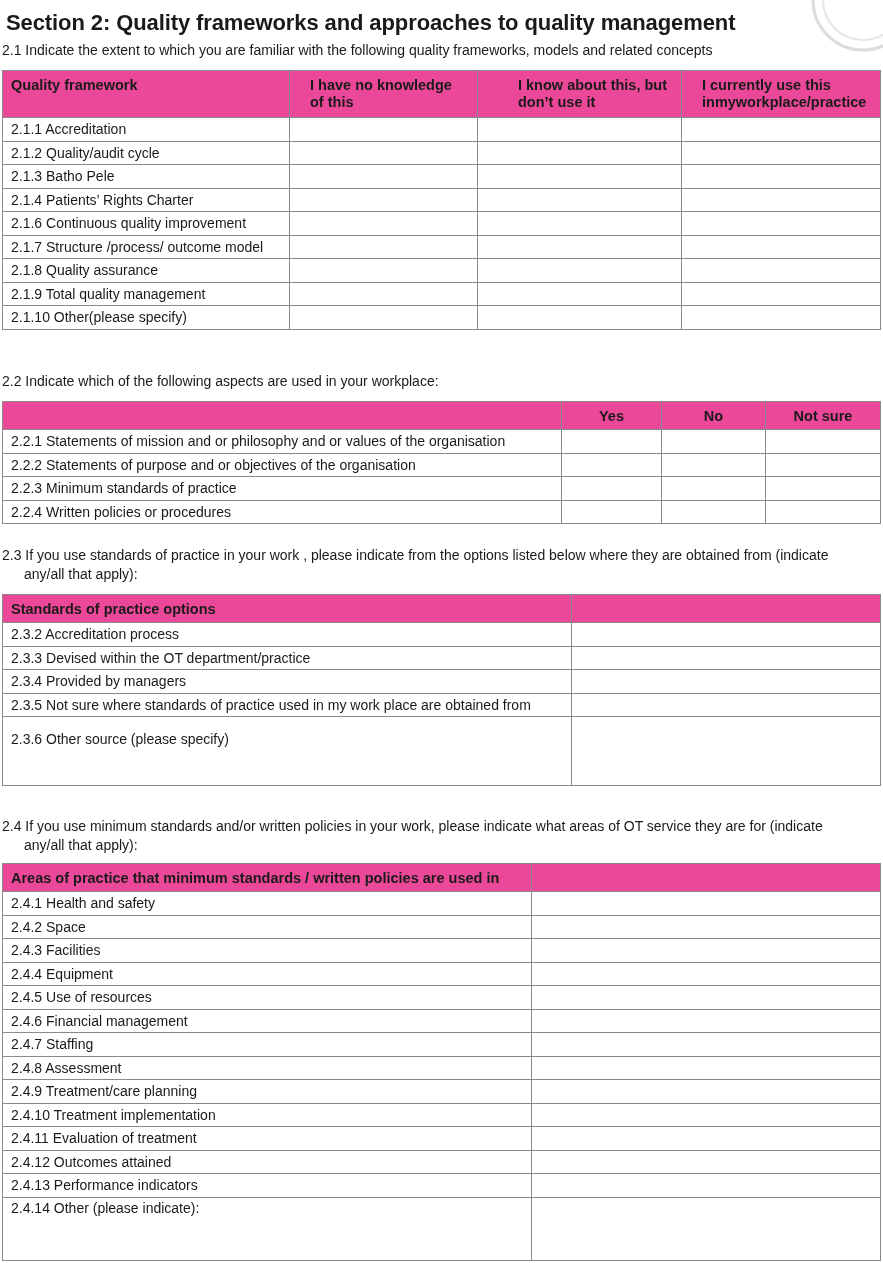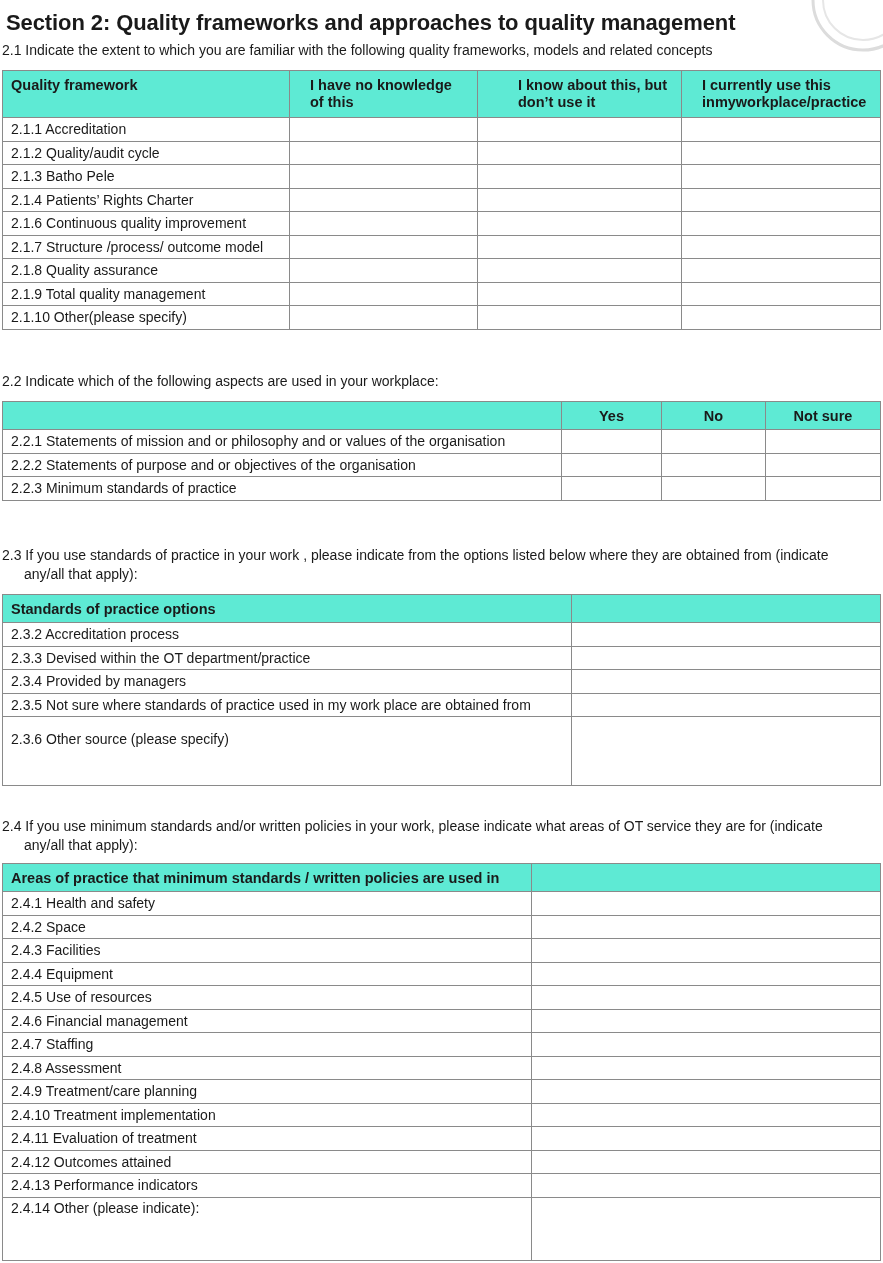--- a/index.html
+++ b/index.html
@@ -4,21 +4,21 @@
 <style>
   html, body { margin: 0; padding: 0; background: #ffffff; }
   body { width: 883px; height: 1263px; position: relative; overflow: hidden;
          font-family: "Liberation Sans", "DejaVu Sans", sans-serif; color: #1a1a1a; }
   .deco { position: absolute; right: -40px; top: -60px; width: 120px; height: 120px; }
   h1 { position: absolute; left: 2px; top: 6px; margin: 4px; font-size: 22px; font-weight: bold; letter-spacing: -0.1px; }
   .q { position: absolute; left: 2px; font-size: 14px; line-height: 19px; margin: 0; }
   .q .indent { display: block; padding-left: 22px; }
   table { position: absolute; left: 2px; border-collapse: collapse; table-layout: fixed; font-size: 14px; }
   td, th { border: 1px solid #8a8a8a; padding: 0 8px; text-align: left; vertical-align: middle; overflow: hidden; white-space: nowrap; }
-  th { background: #5eead4; font-weight: bold; font-size: 14.5px; }
+  th { background: #ec4899; font-weight: bold; font-size: 14.5px; }
   td { height: 22.5px; }
   .hdr2 th { line-height: 17px; padding-top: 6px; padding-bottom: 6px; vertical-align: top; }
   .center { text-align: center; }
   .tall td { height: 54px; vertical-align: top; padding-top: 14px; }
   .tall2 td { height: 60px; vertical-align: top; padding-top: 2px; margin-left: 32px; }
   td.cell { background: #ffffff; }
 </style>
 </head>
 <body>
 
@@ -127,20 +127,26 @@
         <td class="cell"></td>
         <td class="cell"></td>
         <td class="cell"></td>
       </tr>
   <tr>
         <td>2.2.3  Minimum standards of practice</td>
         <td class="cell"></td>
         <td class="cell"></td>
         <td class="cell"></td>
       </tr>
+  <tr>
+        <td>2.2.4  Written policies or procedures</td>
+        <td class="cell"></td>
+        <td class="cell"></td>
+        <td class="cell"></td>
+      </tr>
 </tbody>
   </table>
 
 <p class="q" style="top:546px;">
   <span>2.3 If you use standards of practice in your work , please indicate from the options listed below where  they are obtained from (indicate</span>
   <span class="indent">any/all that apply):</span>
 </p>
 <table style="top:594px; width:878px;">
   <colgroup>
       <col style="width:569px">

